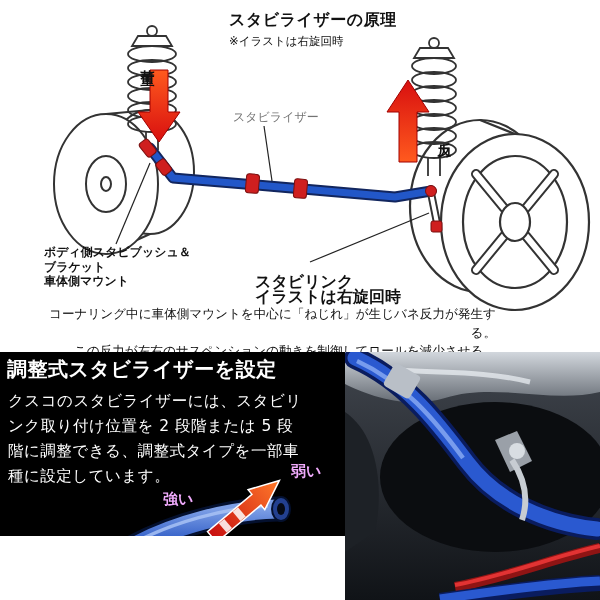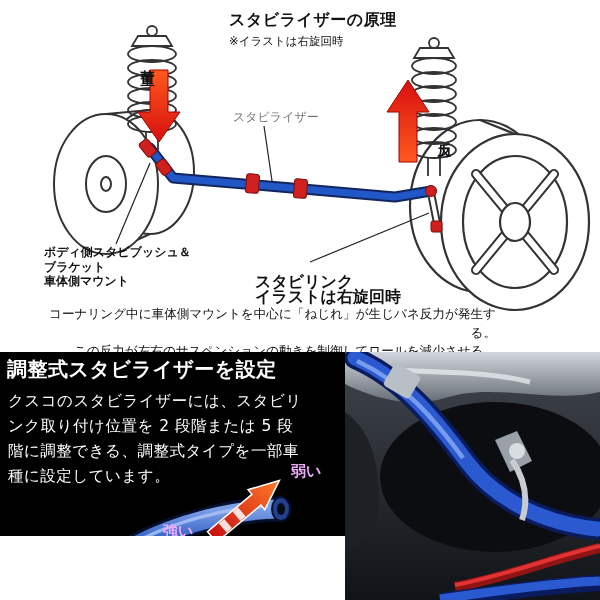--- a/index.html
+++ b/index.html
@@ -20,21 +20,21 @@
   .link-label { position:absolute; left:255px; top:263px; font-size:16px; font-weight:bold; line-height:14.5px; color:#111;margin-top:12px; }
   .caption { position:absolute; left:42px; top:305px; font-size:12.6px; line-height:18.5px; color:#111;text-align:right; }
 
   
   .bottom { position:absolute; left:0; top:352px; width:600px; height:248px; }
   .promo { position:absolute; left:0; top:0; width:345px; height:184px; background:#000; overflow:hidden; }
   .promo-title { position:absolute; left:7px; top:4px; font-size:20px; font-weight:bold; color:#fff; letter-spacing:.5px; }
   .promo-body { position:absolute; left:8px; top:37px; font-size:15.5px; line-height:25px; color:#fff; letter-spacing:.5px; }
   .promo-art { position:absolute; left:0; top:0; }
   .strength { position:absolute; font-size:15px; font-weight:bold; color:#f0abfc; }
-  .strong { left:163px; top:138px;margin-top:32px; }
+  .strong { left:163px; top:138px; }
   .weak { left:291px; top:110px; }
   .photo { position:absolute; left:345px; top:0; width:255px; height:248px; background:#15171b; overflow:hidden; }
 </style>
 </head>
 <body>
 
 <div class="page">
 
   <div class="principle">
 

